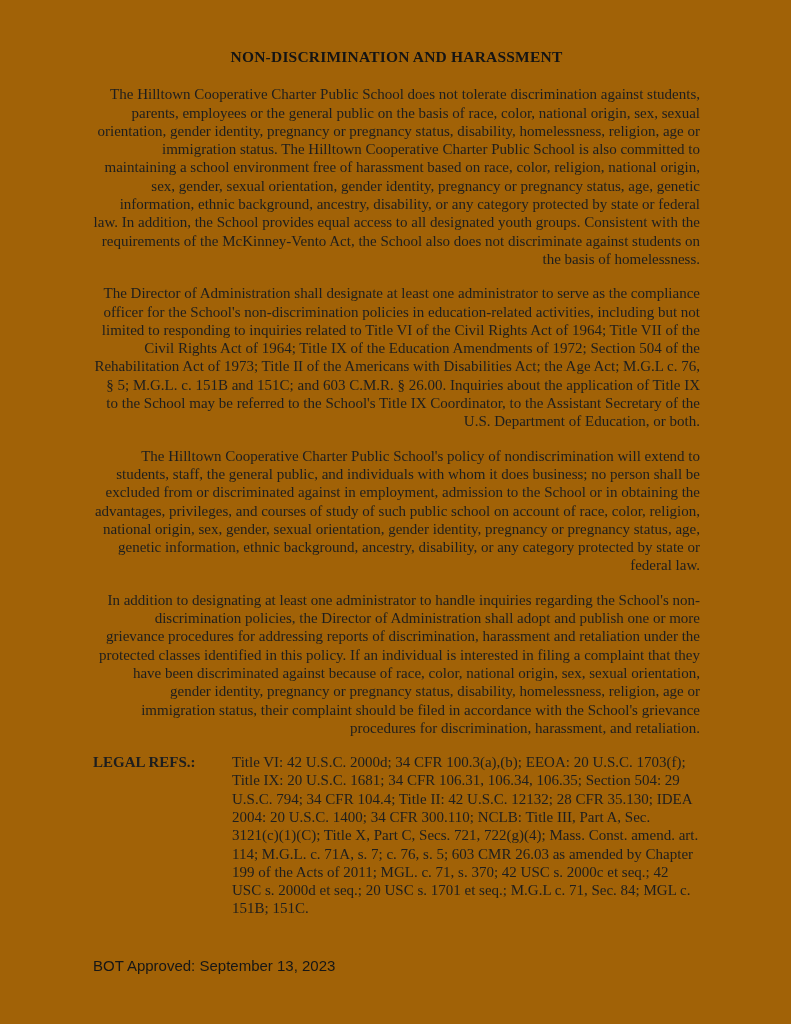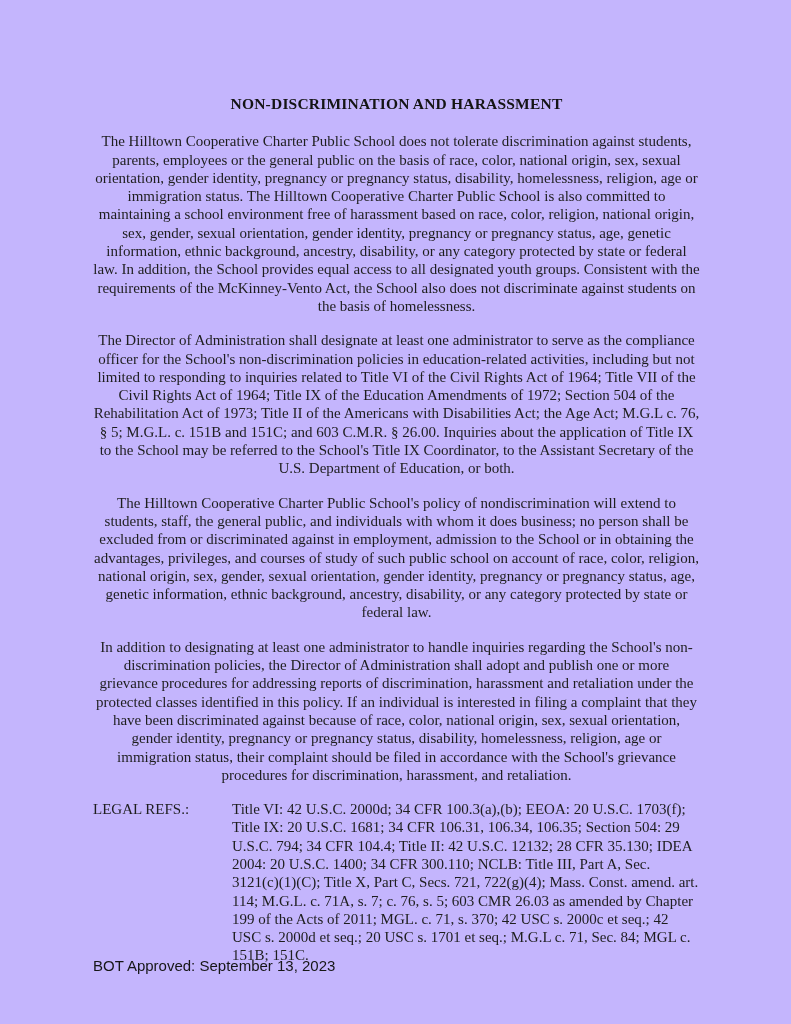--- a/index.html
+++ b/index.html
@@ -4,47 +4,48 @@
 <style>
   * { margin: 0; padding: 0; box-sizing: border-box; }
   html, body {
     width: 791px; height: 1024px;
     background: #ffffff;
     overflow: hidden;
   }
   .page {
     position: relative;
     width: 791px; height: 1024px;
-    background: #c4b5fd;
+    background: #a16207;
     color: #1e1e1e;
     font-family: "Liberation Serif", serif;
     font-size: 15px;
     line-height: 18.3px;
-    padding: 95px 91px 0 93px;
+    padding: 48px 91px 0 93px;
   }
   .title {
     font-size: 15.5px;
     font-weight: bold;
     text-align: center;
     letter-spacing: 0.2px;
     margin-bottom: 19px;
     color: #141414;
   }
   .para {
     margin-bottom: 16px;
-    text-align: center;
+    text-align: right;
   }
   .legal {
     display: flex;
     align-items: flex-start;
     margin-top: 2px;
   }
   .legal-label {
     flex: 0 0 139px;
     white-space: nowrap;
+    font-weight: bold;
   }
   .legal-text {
     flex: 1 1 auto;
     max-width: 470px;
   }
   .footer {
     position: absolute;
     left: 93px;
     top: 957px;
     font-family: "Liberation Sans", sans-serif;

